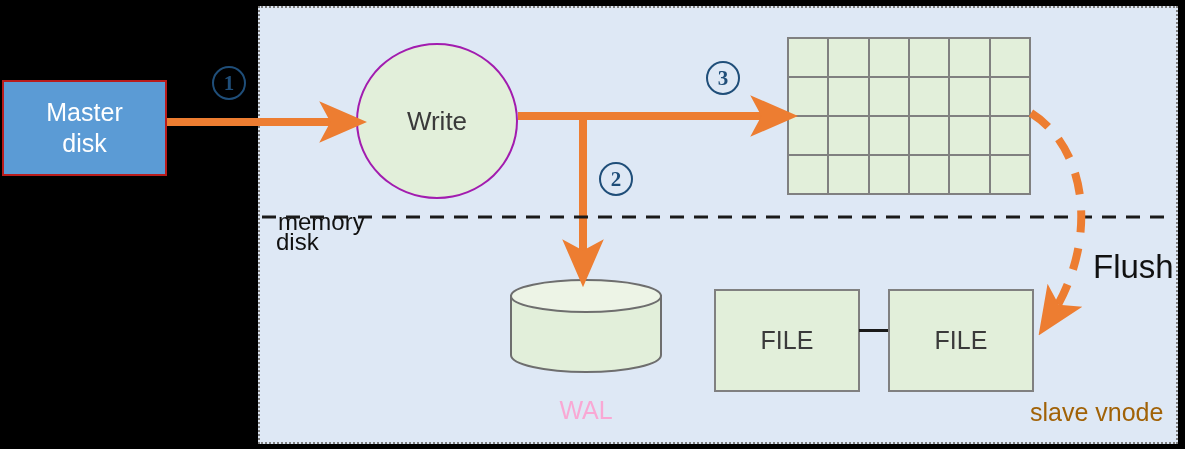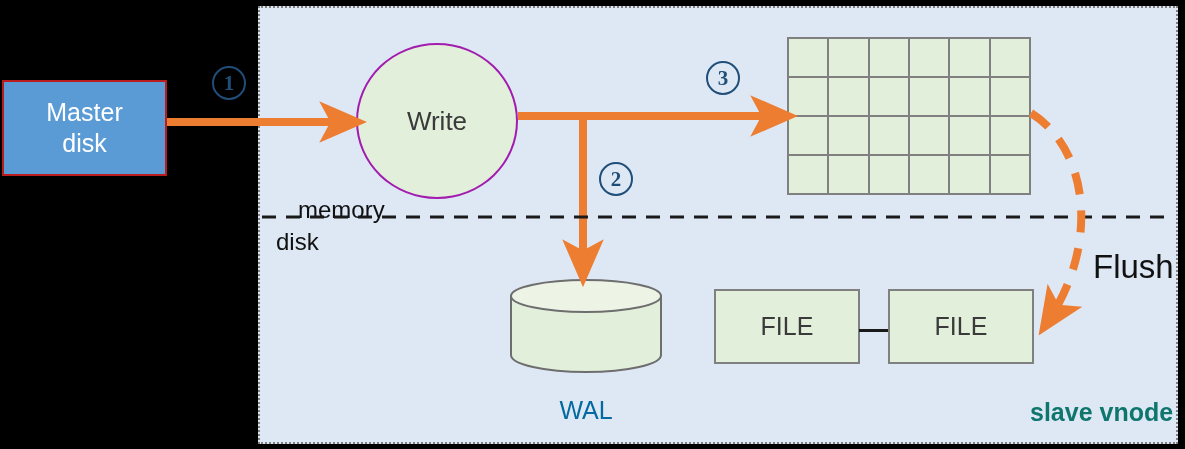--- a/index.html
+++ b/index.html
@@ -85,28 +85,28 @@
     width: 152px;
     height: 95px;
   }
   #wal-label {
     position: absolute;
     left: 510px;
     top: 396px;
     width: 152px;
     text-align: center;
     font-size: 25px;
-    color: #0369a1;
+    color: #f9a8d4;
   }
   
   .file-box {
     position: absolute;
     top: 289px;
     width: 146px;
-    height: 75px;
+    height: 103px;
     background: #E2EFDA;
     border: 2px solid #808080;
     box-sizing: border-box;
     display: flex;
     align-items: center;
     justify-content: center;
     font-size: 25px;
     color: #3A3A3A;
   }
   #file-box-1 { left: 714px; }
@@ -119,31 +119,30 @@
     height: 3px;
     background: #1a1a1a;
   }
   
   .divider-label {
     position: absolute;
     font-size: 24px;
     color: #111111;
     white-space: nowrap;
   }
-  #label-memory { left: 278px; top: 196px; margin-left: 20px; }
+  #label-memory { left: 278px; top: 208px; }
   #label-disk   { left: 276px; top: 228px; }
   #label-flush  { left: 1093px; top: 248px; font-size: 33px; }
   #label-slave-vnode {
     position: absolute;
     left: 1030px;
     top: 398px;
     font-size: 25px;
-    color: #0f766e;
+    color: #a16207;
     white-space: nowrap;
-    font-weight: bold;
   }
   
   .step-badge {
     position: absolute;
     width: 34px;
     height: 34px;
     border: 2.5px solid #1F4E79;
     border-radius: 50%;
     box-sizing: border-box;
     display: flex;

